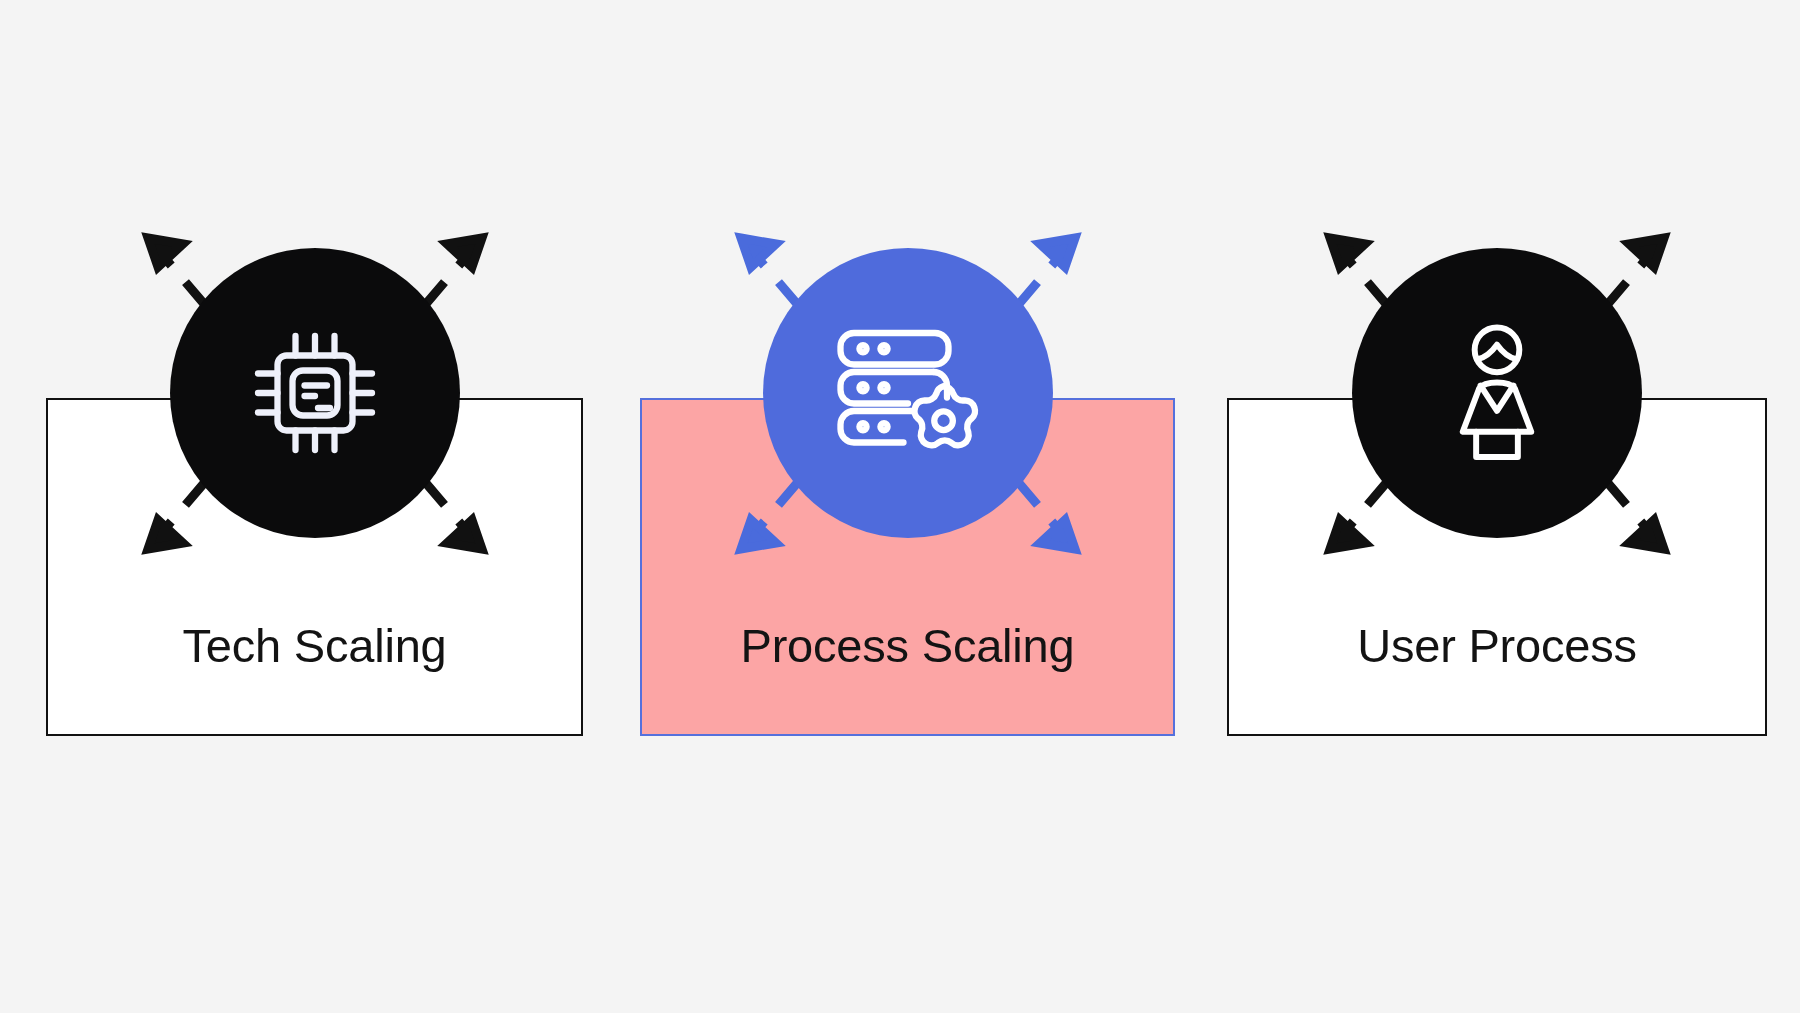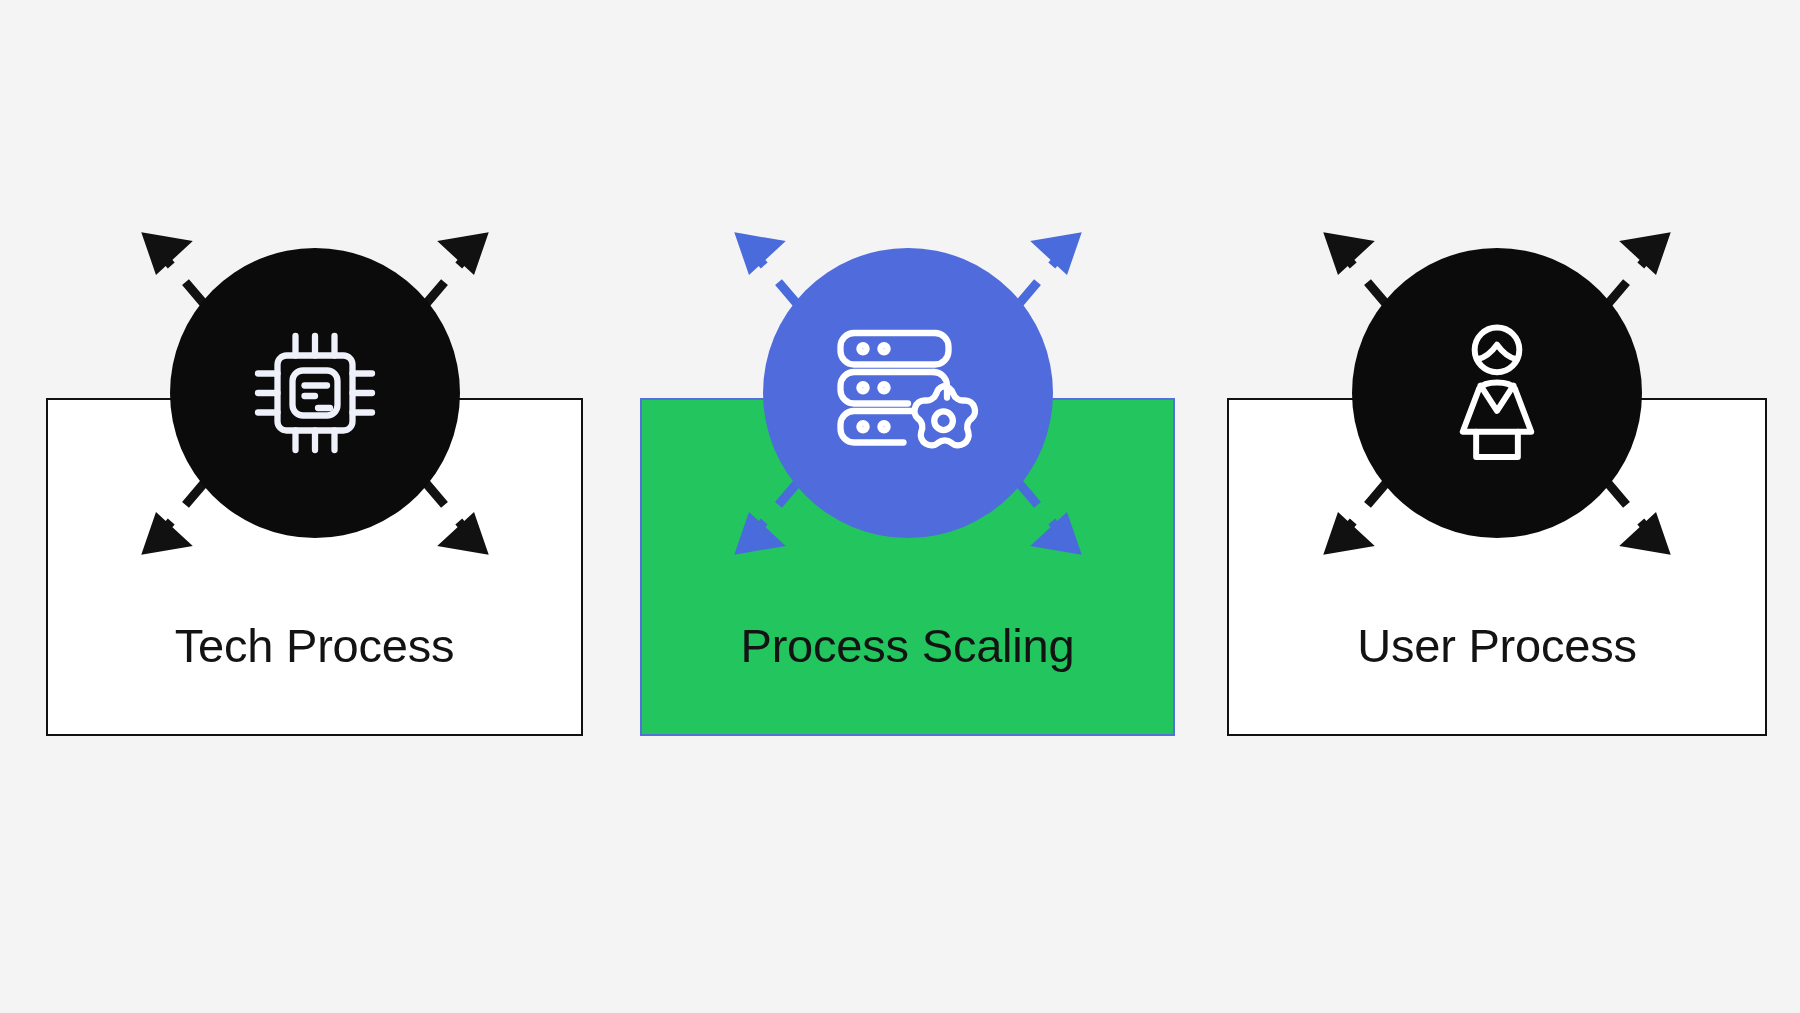--- a/index.html
+++ b/index.html
@@ -38,21 +38,21 @@
     top: 398px;
     width: 537px;
     height: 338px;
     box-sizing: border-box;
     background: #ffffff;
     border: 2px solid #111111;
   }
   .group.g1 .card {
     left: 47px;
     width: 535px;
-    background: #22c55e;
+    background: #fca5a5;
     border-color: #5570dc;
   }
   .group.g2 .card {
     left: 45px;
     width: 540px;
   }
 
   
   .card-label {
     position: absolute;
@@ -95,21 +95,21 @@
   }
 </style>
 </head>
 <body>
 
 <div class="stage">
 
   <div class="group g0">
 
     <div class="card">
-      <div class="card-label">Tech Process</div>
+      <div class="card-label">Tech Scaling</div>
     </div>
 
     <svg class="arrows" viewBox="0 0 590 1013">
       <g stroke="#111111" stroke-width="9" fill="#111111" stroke-linecap="butt">
 
         <line x1="205" y1="305" x2="158" y2="250" stroke-dasharray="30 22"></line>
         <polygon points="148,238 183,244 158,267"></polygon>
 
         <line x1="425" y1="305" x2="472" y2="250" stroke-dasharray="30 22"></line>
         <polygon points="482,238 472,267 447,244"></polygon>

